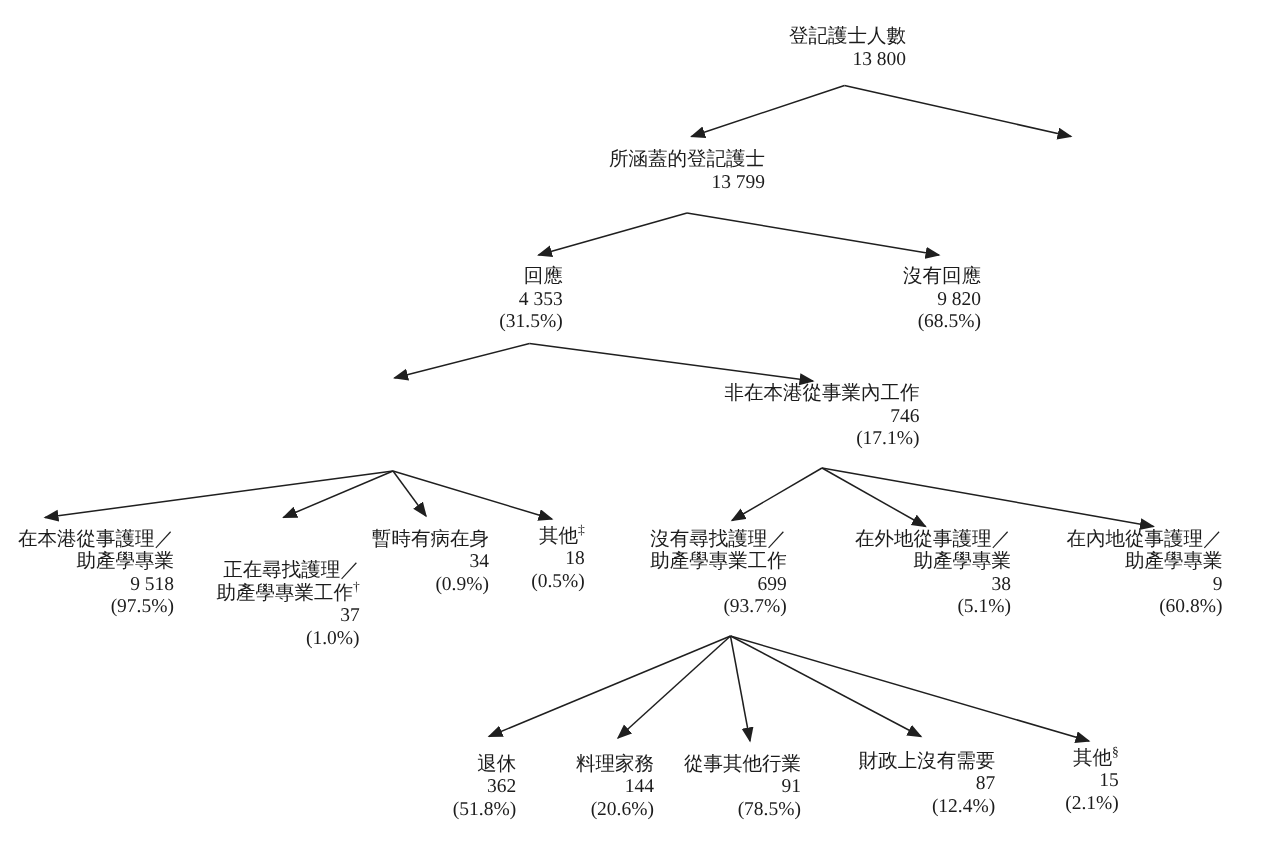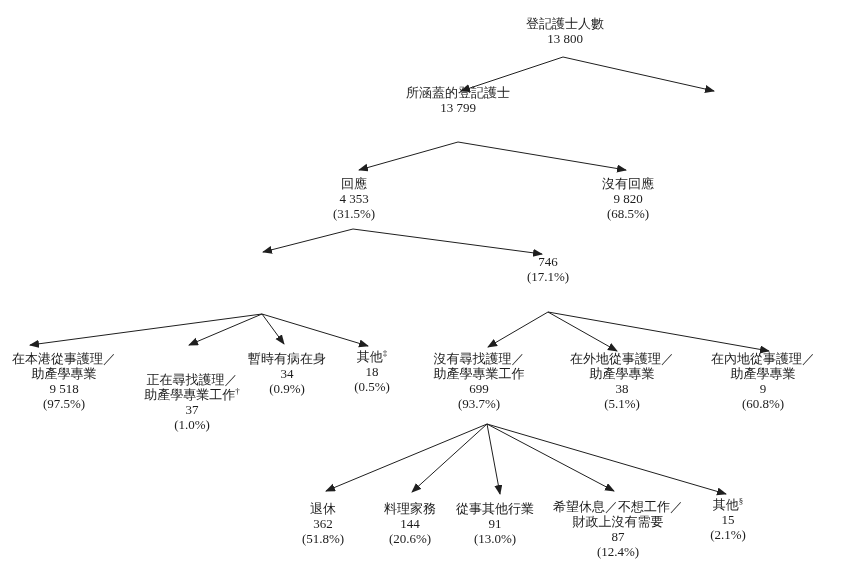--- a/index.html
+++ b/index.html
@@ -3,21 +3,21 @@
 <meta charset="utf-8">
 <style>
   html,body{margin:0;padding:0;background:#ffffff;}
   .canvas{
     position:relative;width:847px;height:568px;background:#ffffff;
     font-family:"Liberation Serif","DejaVu Serif",serif;
     font-size:13px;color:#1c1c1c;overflow:hidden;
   }
   .node{
     position:absolute;transform:translateX(-50%);
-    text-align:center;line-height:15px;white-space:nowrap;
+    text-align:right;line-height:15px;white-space:nowrap;
   }
   .node .nl{display:block;}
   sup{font-size:9px;line-height:0;}
   .arrows{position:absolute;left:0;top:0;}
   .arrows line{stroke:#1f1f1f;stroke-width:1;}
 </style>
 </head>
 <body>
 
 <div class="canvas">
@@ -46,40 +46,41 @@
     <line x1="487" y1="424" x2="500" y2="494" marker-end="url(#ah)"></line>
     <line x1="487" y1="424" x2="614" y2="491" marker-end="url(#ah)"></line>
     <line x1="487" y1="424" x2="726" y2="494" marker-end="url(#ah)"></line>
   </svg>
 
   <div class="node" style="left:565px;top:16px">
     <span class="nl">登記護士人數</span>
     <span class="nl">13 800</span>
   </div>
 
-  <div class="node" style="left:458px;top:85px">
+  <div class="node" style="left:458px;top:98px">
     <span class="nl">所涵蓋的登記護士</span>
     <span class="nl">13 799</span>
   </div>
 
 
   <div class="node" style="left:354px;top:176px">
     <span class="nl">回應</span>
     <span class="nl">4 353</span>
     <span class="nl">(31.5%)</span>
   </div>
 
   <div class="node" style="left:628px;top:176px">
     <span class="nl">沒有回應</span>
     <span class="nl">9 820</span>
     <span class="nl">(68.5%)</span>
   </div>
 
 
   <div class="node" style="left:548px;top:254px">
+    <span class="nl">非在本港從事業內工作</span>
     <span class="nl">746</span>
     <span class="nl">(17.1%)</span>
   </div>
 
   <div class="node" style="left:64px;top:351px">
     <span class="nl">在本港從事護理／</span>
     <span class="nl">助產學專業</span>
     <span class="nl">9 518</span>
     <span class="nl">(97.5%)</span>
   </div>
@@ -132,25 +133,24 @@
 
   <div class="node" style="left:410px;top:501px">
     <span class="nl">料理家務</span>
     <span class="nl">144</span>
     <span class="nl">(20.6%)</span>
   </div>
 
   <div class="node" style="left:495px;top:501px">
     <span class="nl">從事其他行業</span>
     <span class="nl">91</span>
-    <span class="nl">(13.0%)</span>
+    <span class="nl">(78.5%)</span>
   </div>
 
   <div class="node" style="left:618px;top:499px">
-    <span class="nl">希望休息／不想工作／</span>
     <span class="nl">財政上沒有需要</span>
     <span class="nl">87</span>
     <span class="nl">(12.4%)</span>
   </div>
 
   <div class="node" style="left:728px;top:497px">
     <span class="nl"><span>其他</span><sup>§</sup></span>
     <span class="nl">15</span>
     <span class="nl">(2.1%)</span>
   </div>

